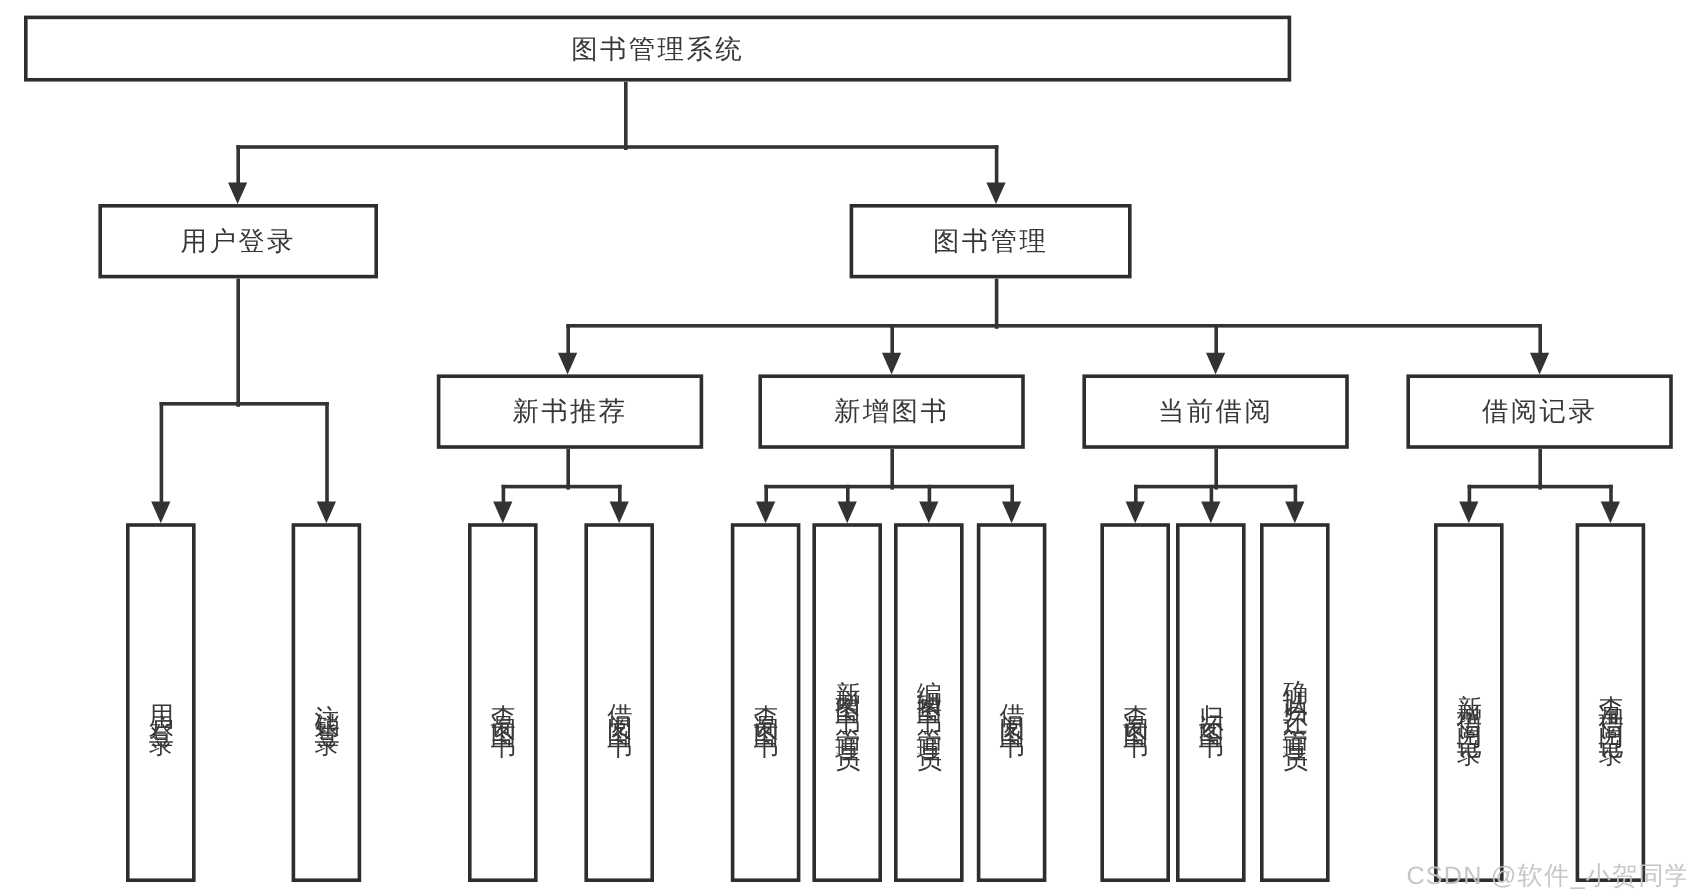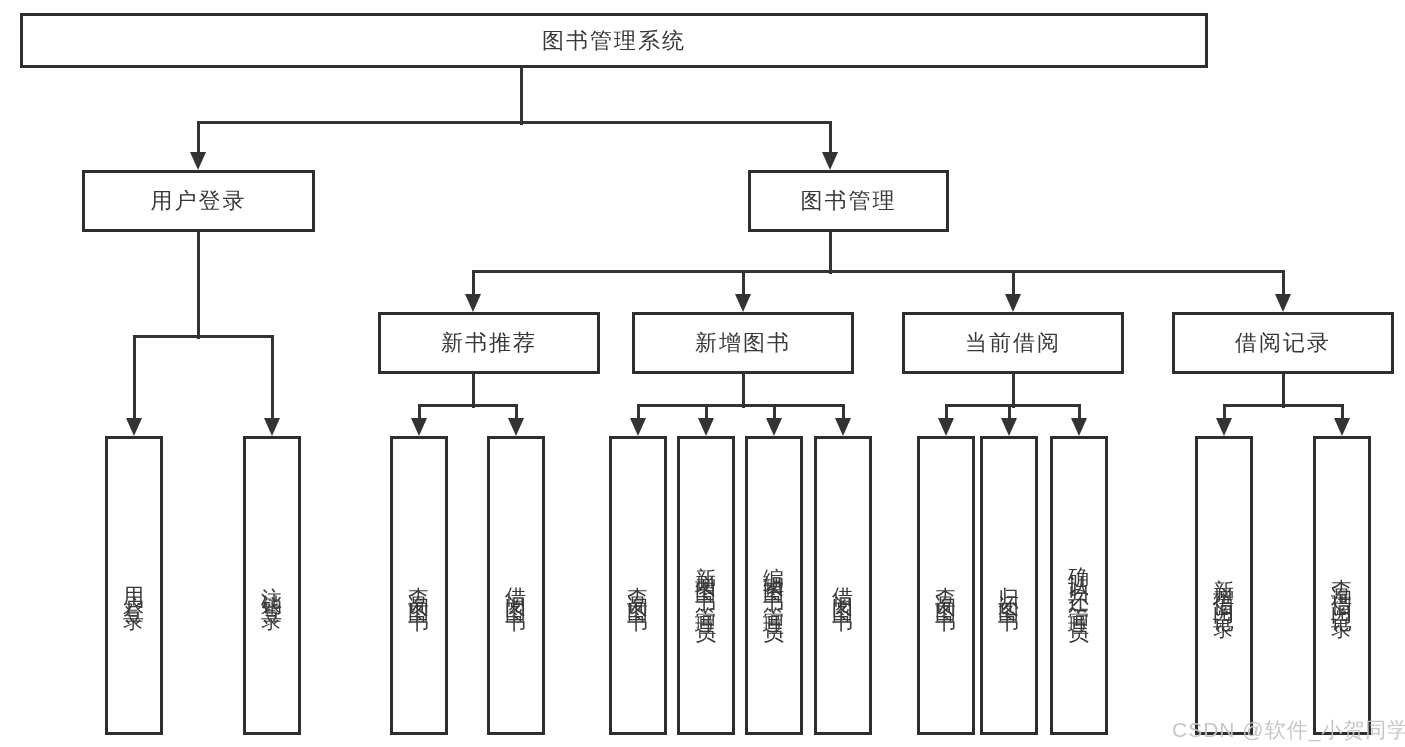--- a/index.html
+++ b/index.html
@@ -57,24 +57,24 @@
     font-size: 21px;
     letter-spacing: 1px;
     white-space: nowrap;
   }
 </style>
 </head>
 <body>
 
 <div class="canvas">
   <div id="nodes-layer">
-      <div class="node" style="left: 20px; top: 13px; width: 1188px; height: 55px;">图书管理系统</div>
+      <div class="node" style="left: 20px; top: 13px; width: 1056px; height: 55px;">图书管理系统</div>
       <div class="node" style="left: 82px; top: 170px; width: 233px; height: 62px;">用户登录</div>
-      <div class="node" style="left: 748px; top: 170px; width: 201px; height: 62px;">图书管理</div>
-      <div class="node" style="left: 378px; top: 312px; width: 222px; height: 62px;">新书推荐</div>
+      <div class="node" style="left: 708px; top: 170px; width: 235px; height: 62px;">图书管理</div>
+      <div class="node" style="left: 364px; top: 312px; width: 222px; height: 62px;">新书推荐</div>
       <div class="node" style="left: 632px; top: 312px; width: 222px; height: 62px;">新增图书</div>
       <div class="node" style="left: 902px; top: 312px; width: 222px; height: 62px;">当前借阅</div>
       <div class="node" style="left: 1172px; top: 312px; width: 222px; height: 62px;">借阅记录</div>
       <div class="node vertical" style="left: 105px; top: 436px; width: 58px; height: 299px;">用户登录</div>
       <div class="node vertical" style="left: 243px; top: 436px; width: 58px; height: 299px;">注销登录</div>
       <div class="node vertical" style="left: 390px; top: 436px; width: 58px; height: 299px;">查询图书</div>
       <div class="node vertical" style="left: 487px; top: 436px; width: 58px; height: 299px;">借阅图书</div>
       <div class="node vertical" style="left: 609px; top: 436px; width: 58px; height: 299px;">查询图书</div>
       <div class="node vertical" style="left: 677px; top: 436px; width: 58px; height: 299px;">新增图书（管理员）</div>
       <div class="node vertical" style="left: 745px; top: 436px; width: 58px; height: 299px;">编辑图书（管理员）</div>

